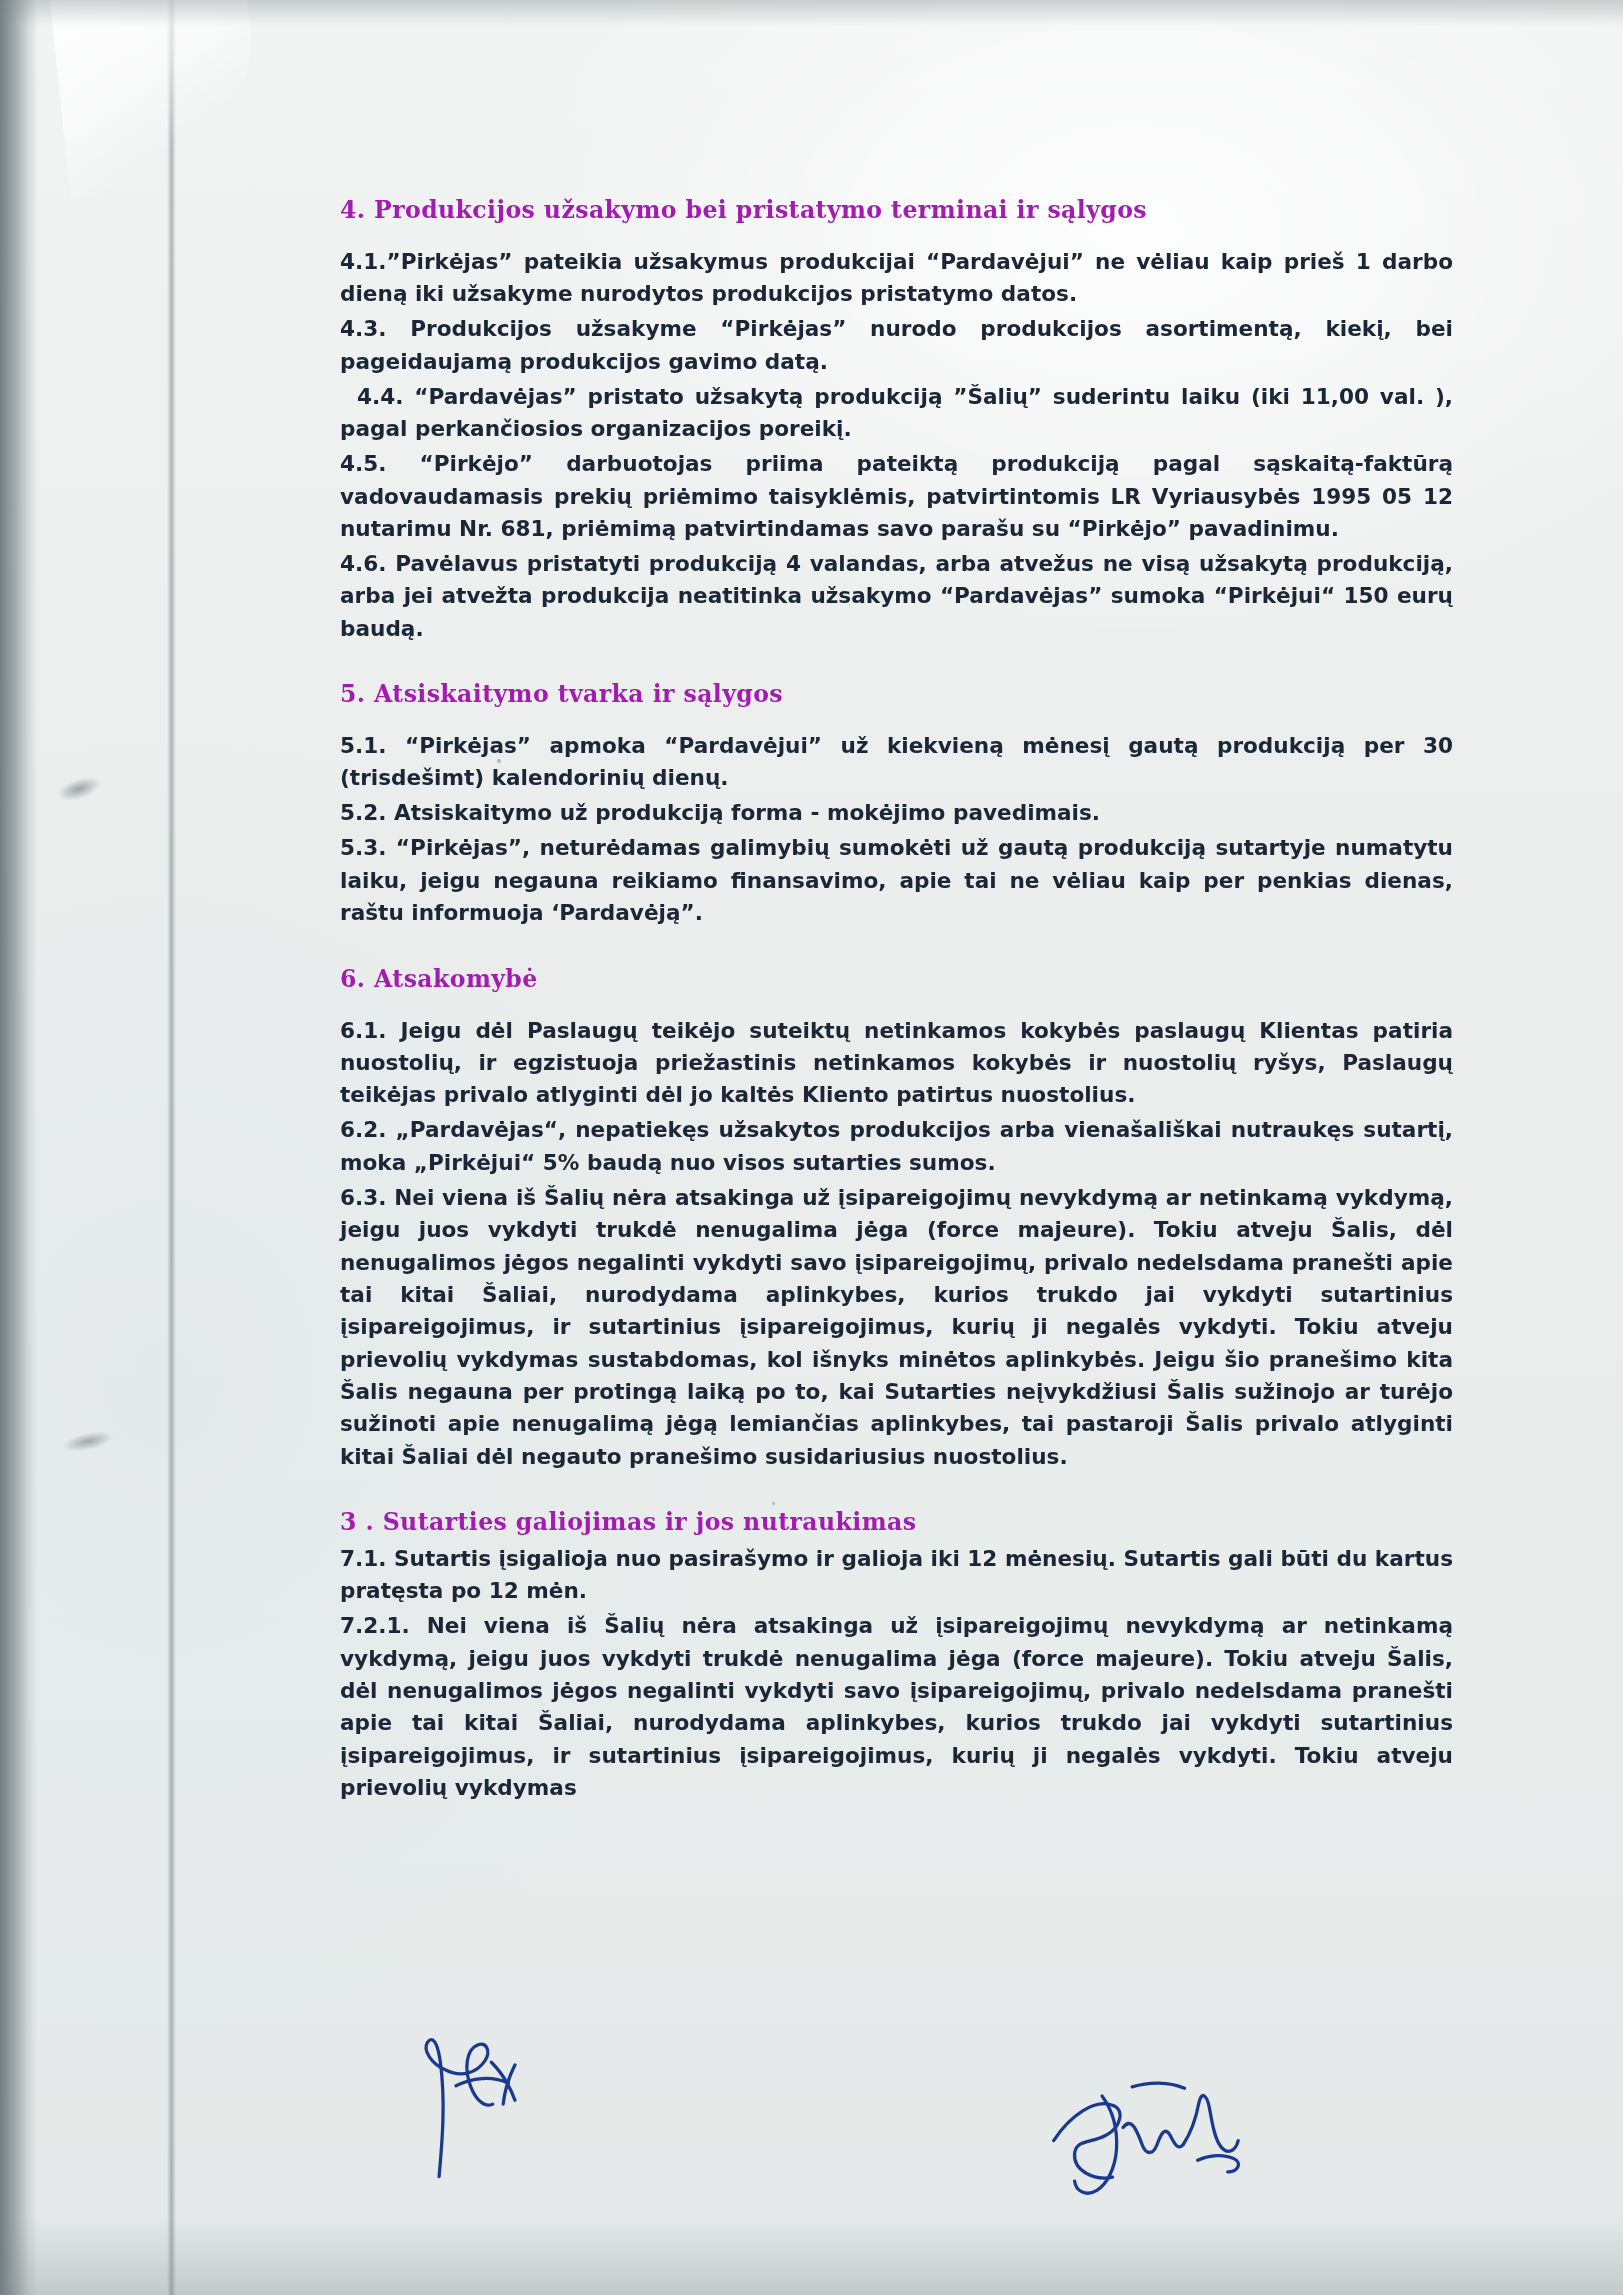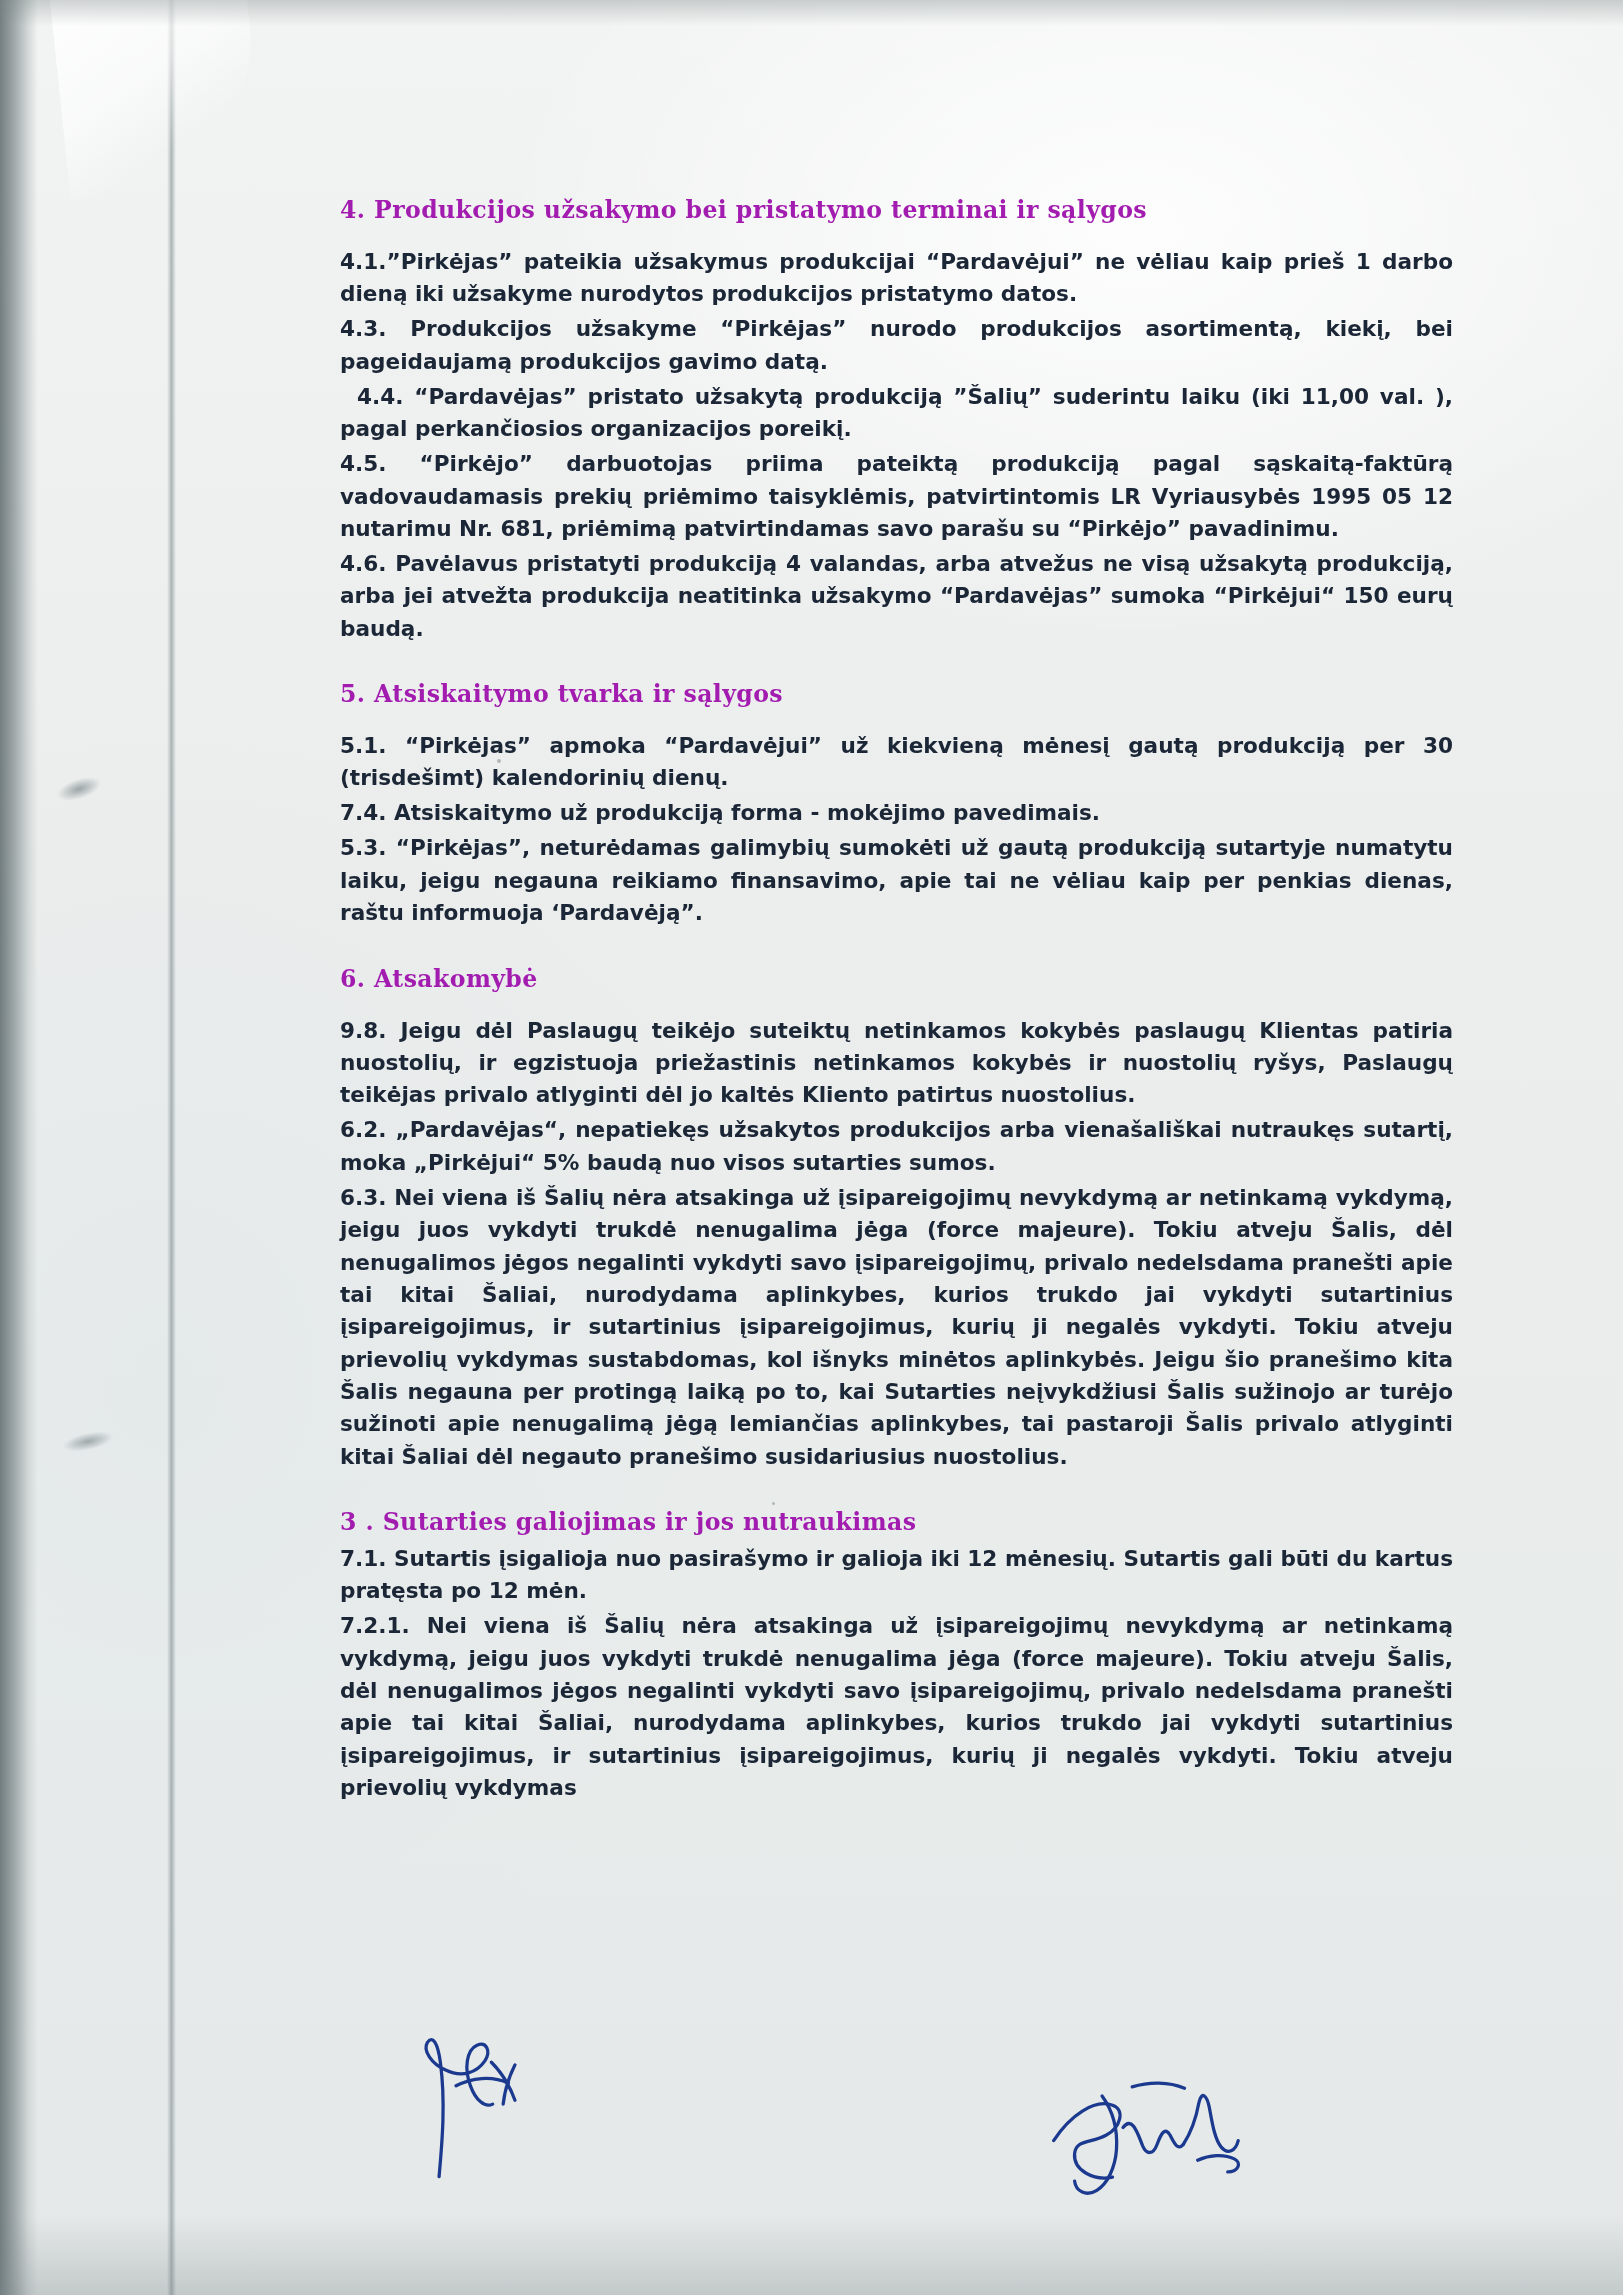--- a/index.html
+++ b/index.html
@@ -150,27 +150,27 @@
       <p class="para">4.1.”Pirkėjas” pateikia užsakymus produkcijai “Pardavėjui” ne vėliau kaip prieš 1 darbo dieną iki užsakyme nurodytos produkcijos pristatymo datos.</p>
       <p class="para">4.3. Produkcijos užsakyme “Pirkėjas” nurodo produkcijos asortimentą, kiekį, bei pageidaujamą produkcijos gavimo datą.</p>
       <p class="para indent">4.4. “Pardavėjas” pristato užsakytą produkciją ”Šalių” suderintu laiku (iki 11,00 val. ), pagal perkančiosios organizacijos poreikį.</p>
       <p class="para">4.5. “Pirkėjo” darbuotojas priima pateiktą produkciją pagal sąskaitą-faktūrą vadovaudamasis prekių priėmimo taisyklėmis, patvirtintomis LR Vyriausybės 1995 05 12 nutarimu Nr. 681, priėmimą patvirtindamas savo parašu su “Pirkėjo” pavadinimu.</p>
       <p class="para">4.6. Pavėlavus pristatyti produkciją 4 valandas, arba atvežus ne visą užsakytą produkciją, arba jei atvežta produkcija neatitinka užsakymo “Pardavėjas” sumoka “Pirkėjui“ 150 eurų baudą.</p>
     </div>
 
     <div class="section-wrap sec5">
       <h2 class="section sec-head-indent">5.  Atsiskaitymo tvarka ir sąlygos</h2>
       <p class="para">5.1. “Pirkėjas” apmoka “Pardavėjui” už kiekvieną mėnesį gautą produkciją per 30 (trisdešimt) kalendorinių dienų.</p>
-      <p class="para">7.4. Atsiskaitymo už produkciją forma - mokėjimo pavedimais.</p>
+      <p class="para">5.2. Atsiskaitymo už produkciją forma - mokėjimo pavedimais.</p>
       <p class="para">5.3. “Pirkėjas”, neturėdamas galimybių sumokėti už gautą produkciją sutartyje numatytu laiku, jeigu negauna reikiamo finansavimo, apie tai ne vėliau kaip per penkias dienas, raštu informuoja ‘Pardavėją”.</p>
     </div>
 
     <div class="section-wrap sec6">
       <h2 class="section sec-head-indent">6.  Atsakomybė</h2>
-      <p class="para">9.8. Jeigu dėl Paslaugų teikėjo suteiktų netinkamos kokybės paslaugų Klientas patiria nuostolių, ir egzistuoja priežastinis netinkamos kokybės ir nuostolių ryšys, Paslaugų teikėjas privalo atlyginti dėl jo kaltės Kliento patirtus nuostolius.</p>
+      <p class="para">6.1. Jeigu dėl Paslaugų teikėjo suteiktų netinkamos kokybės paslaugų Klientas patiria nuostolių, ir egzistuoja priežastinis netinkamos kokybės ir nuostolių ryšys, Paslaugų teikėjas privalo atlyginti dėl jo kaltės Kliento patirtus nuostolius.</p>
       <p class="para">6.2. „Pardavėjas“, nepatiekęs užsakytos produkcijos arba vienašališkai nutraukęs sutartį, moka „Pirkėjui“ 5% baudą nuo visos sutarties sumos.</p>
       <p class="para">6.3. Nei viena iš Šalių nėra atsakinga už įsipareigojimų nevykdymą ar netinkamą vykdymą, jeigu juos vykdyti trukdė nenugalima jėga (force majeure). Tokiu atveju Šalis, dėl nenugalimos jėgos negalinti vykdyti savo įsipareigojimų, privalo nedelsdama pranešti apie tai kitai Šaliai, nurodydama aplinkybes, kurios trukdo jai vykdyti sutartinius įsipareigojimus, ir sutartinius įsipareigojimus, kurių ji negalės vykdyti. Tokiu atveju prievolių vykdymas sustabdomas, kol išnyks minėtos aplinkybės. Jeigu šio pranešimo kita Šalis negauna per protingą laiką po to, kai Sutarties neįvykdžiusi Šalis sužinojo ar turėjo sužinoti apie nenugalimą jėgą lemiančias aplinkybes, tai pastaroji Šalis privalo atlyginti kitai Šaliai dėl negauto pranešimo susidariusius nuostolius.</p>
     </div>
 
     <div class="section-wrap sec7">
       <h2 class="section">3 .  Sutarties galiojimas ir jos nutraukimas</h2>
       <p class="para">7.1. Sutartis įsigalioja nuo pasirašymo ir galioja iki 12 mėnesių. Sutartis gali būti du kartus pratęsta po 12 mėn.</p>
       <p class="para">7.2.1. Nei viena iš Šalių nėra atsakinga už įsipareigojimų nevykdymą ar netinkamą vykdymą, jeigu juos vykdyti trukdė nenugalima jėga (force majeure). Tokiu atveju Šalis, dėl nenugalimos jėgos negalinti vykdyti savo įsipareigojimų, privalo nedelsdama pranešti apie tai kitai Šaliai, nurodydama aplinkybes, kurios trukdo jai vykdyti sutartinius įsipareigojimus, ir sutartinius įsipareigojimus, kurių ji negalės vykdyti. Tokiu atveju prievolių vykdymas</p>
     </div>
   </div>

